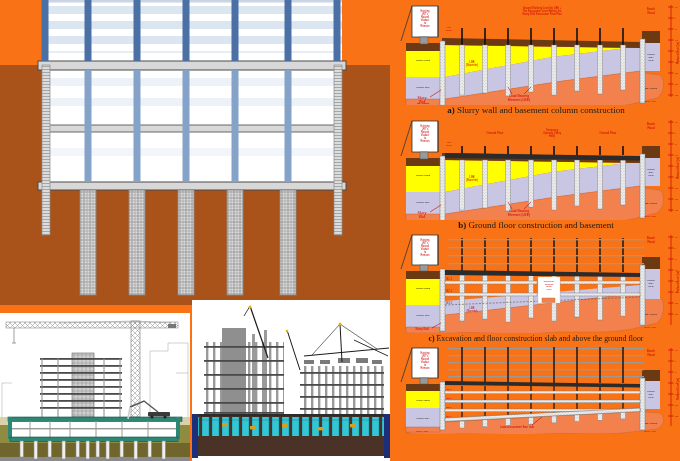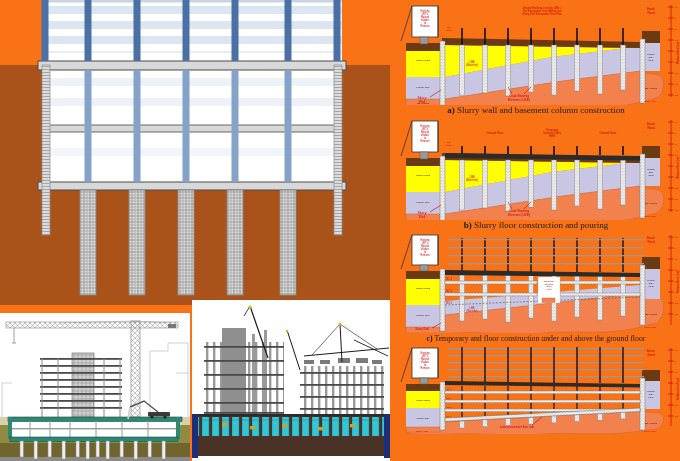--- a/index.html
+++ b/index.html
@@ -426,21 +426,21 @@
             <text x="282.5" y="62" font-size="2.4" fill="#CC0000">-20</text>
             <line x1="276" y1="72" x2="281.5" y2="72" stroke="#CC0000" stroke-width="0.7"></line>
             <text x="282.5" y="73" font-size="2.4" fill="#CC0000">-25</text>
             <line x1="276" y1="83" x2="281.5" y2="83" stroke="#CC0000" stroke-width="0.7"></line>
             <text x="282.5" y="84" font-size="2.4" fill="#CC0000">-30</text>
             <line x1="276" y1="94" x2="281.5" y2="94" stroke="#CC0000" stroke-width="0.7"></line>
             <text x="282.5" y="95" font-size="2.4" fill="#CC0000">-35</text>
             <text x="287" y="52" font-size="2.6" fill="#CC0000" text-anchor="middle" transform="rotate(-90 287 52)">Reduced Level (m)</text>
           </g>
       </svg>
-      <div class="stage-caption cap9"><b>b)</b> <span>Slurry floor construction and pouring</span></div>
+      <div class="stage-caption cap9"><b>b)</b> <span>Ground floor construction and basement</span></div>
     </div>
 
     <div class="stage-block">
       <svg viewBox="0 0 288 102" width="288" height="102">
         <g>
           <polygon class="clay" points="53,70 248,54 248,62 53,84"></polygon>
           <path class="oa" d="M14,96 L53,84 L248,62 L253,64 L268,66 C274,72 272,86 265,92 L240,98 C210,104 180,99 150,102 C120,105 90,100 60,102 C35,103 17,101 15,99 C13,98 13,97 14,96 Z"></path>
           <rect class="crust" x="14" y="40" width="34" height="8"></rect>
           <rect class="sand" x="14" y="48" width="34" height="26"></rect>
           <rect class="clay" x="14" y="74" width="34" height="22"></rect>
@@ -521,21 +521,21 @@
             <text x="282.5" y="51" font-size="2.4" fill="#CC0000">-15</text>
             <line x1="276" y1="61" x2="281.5" y2="61" stroke="#CC0000" stroke-width="0.7"></line>
             <text x="282.5" y="62" font-size="2.4" fill="#CC0000">-20</text>
             <line x1="276" y1="72" x2="281.5" y2="72" stroke="#CC0000" stroke-width="0.7"></line>
             <text x="282.5" y="73" font-size="2.4" fill="#CC0000">-25</text>
             <line x1="276" y1="83" x2="281.5" y2="83" stroke="#CC0000" stroke-width="0.7"></line>
             <text x="282.5" y="84" font-size="2.4" fill="#CC0000">-30</text>
             <text x="287" y="51" font-size="2.6" fill="#CC0000" text-anchor="middle" transform="rotate(-90 287 51)">Reduced Level (m)</text>
           </g>
       </svg>
-      <div class="stage-caption cap8"><b>c)</b> <span>Temporary and floor construction under and above the ground floor</span></div>
+      <div class="stage-caption cap8"><b>c)</b> <span>Excavation and floor construction slab and above the ground floor</span></div>
     </div>
 
     <div class="stage-block">
       <svg viewBox="0 0 288 90" width="288" height="90">
         <g>
           <path class="oa" d="M14,89 L53,78 L248,67 L253,68 L268,69 C274,73 272,82 265,85 L240,88 C210,92 180,88 150,90 C120,92 90,89 60,90 C35,91 17,90 15,89 Z"></path>
           <rect class="crust" x="14" y="40" width="34" height="7"></rect>
           <rect class="sand" x="14" y="47" width="34" height="17"></rect>
           <rect class="clay" x="14" y="64" width="34" height="19"></rect>
           <rect class="oa" x="14" y="83" width="34" height="5"></rect>

